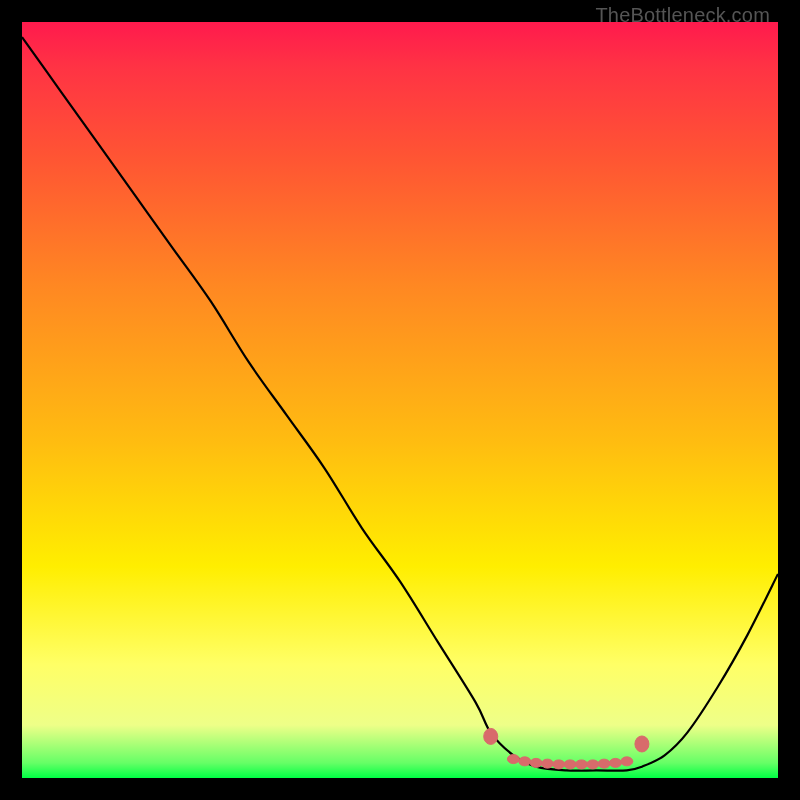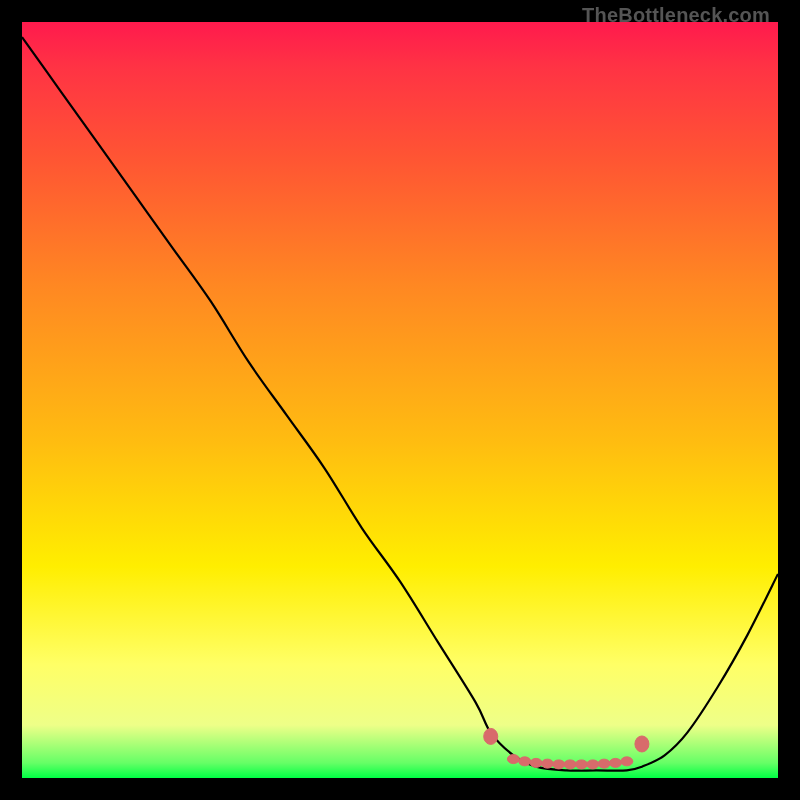--- a/index.html
+++ b/index.html
@@ -28,21 +28,21 @@
       #66ff66 98%,
       #00ff44 100%
     );
     overflow: hidden;
   }
   .watermark {
     position: absolute;
     top: 4px;
     right: 30px;
     font-size: 20px;
-    font-weight: bold;
+    font-weight: normal;
     color: #555;
     letter-spacing: 0.2px;
   }
   svg.curve {
     position: absolute;
     left: 0;
     top: 0;
     width: 756px;
     height: 756px;
   }

